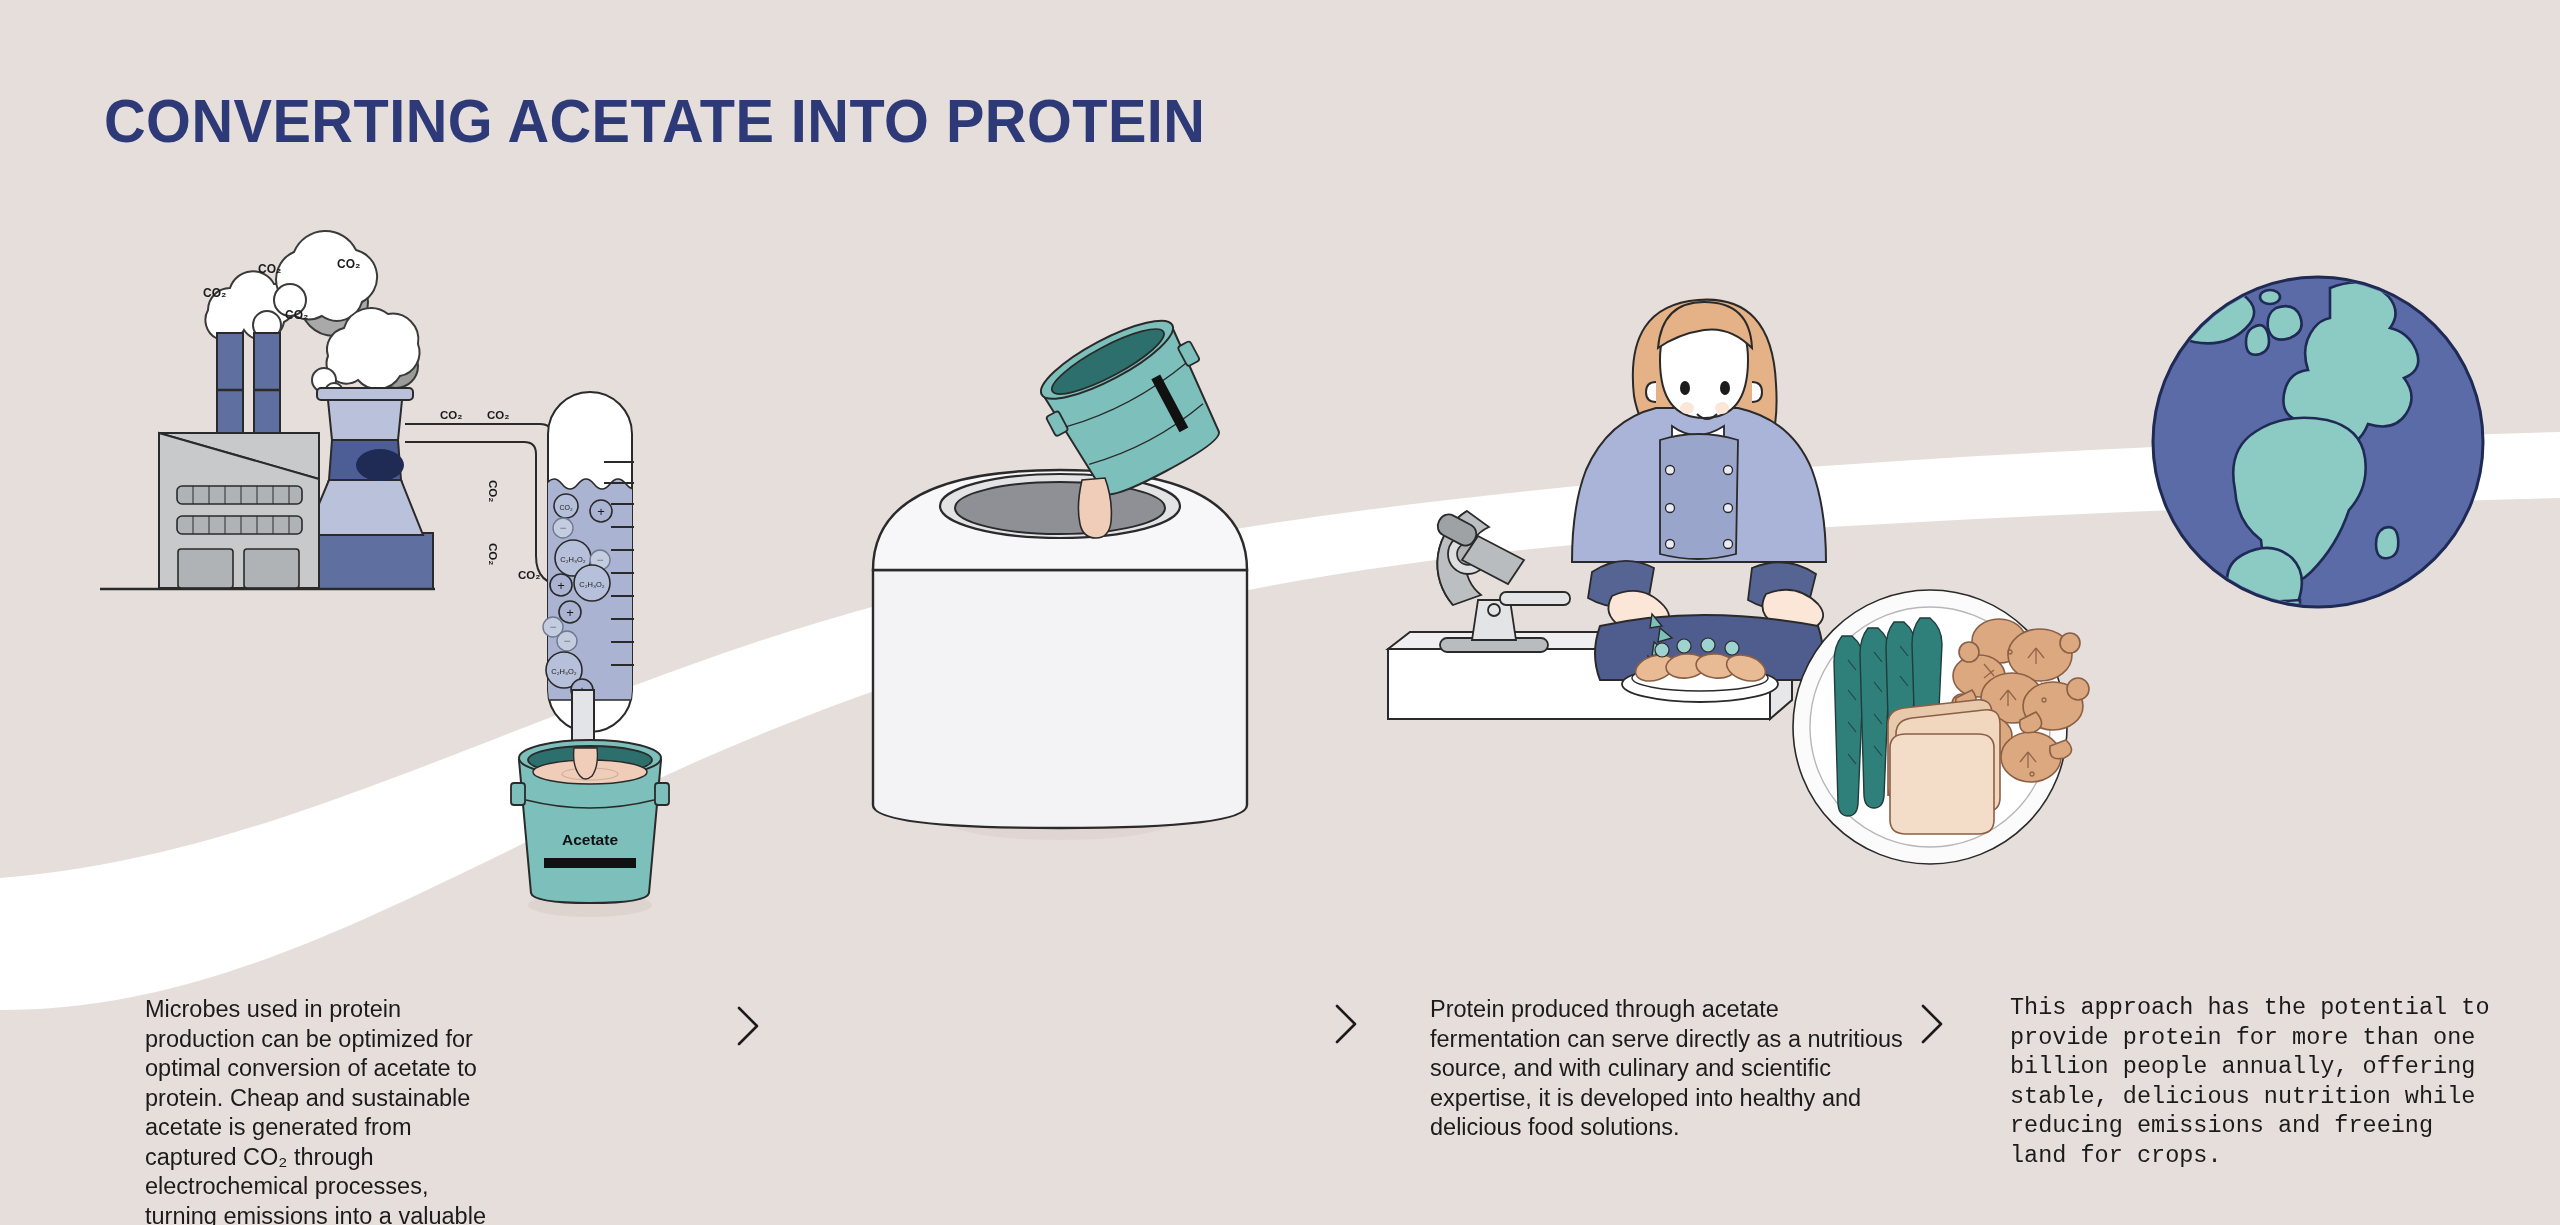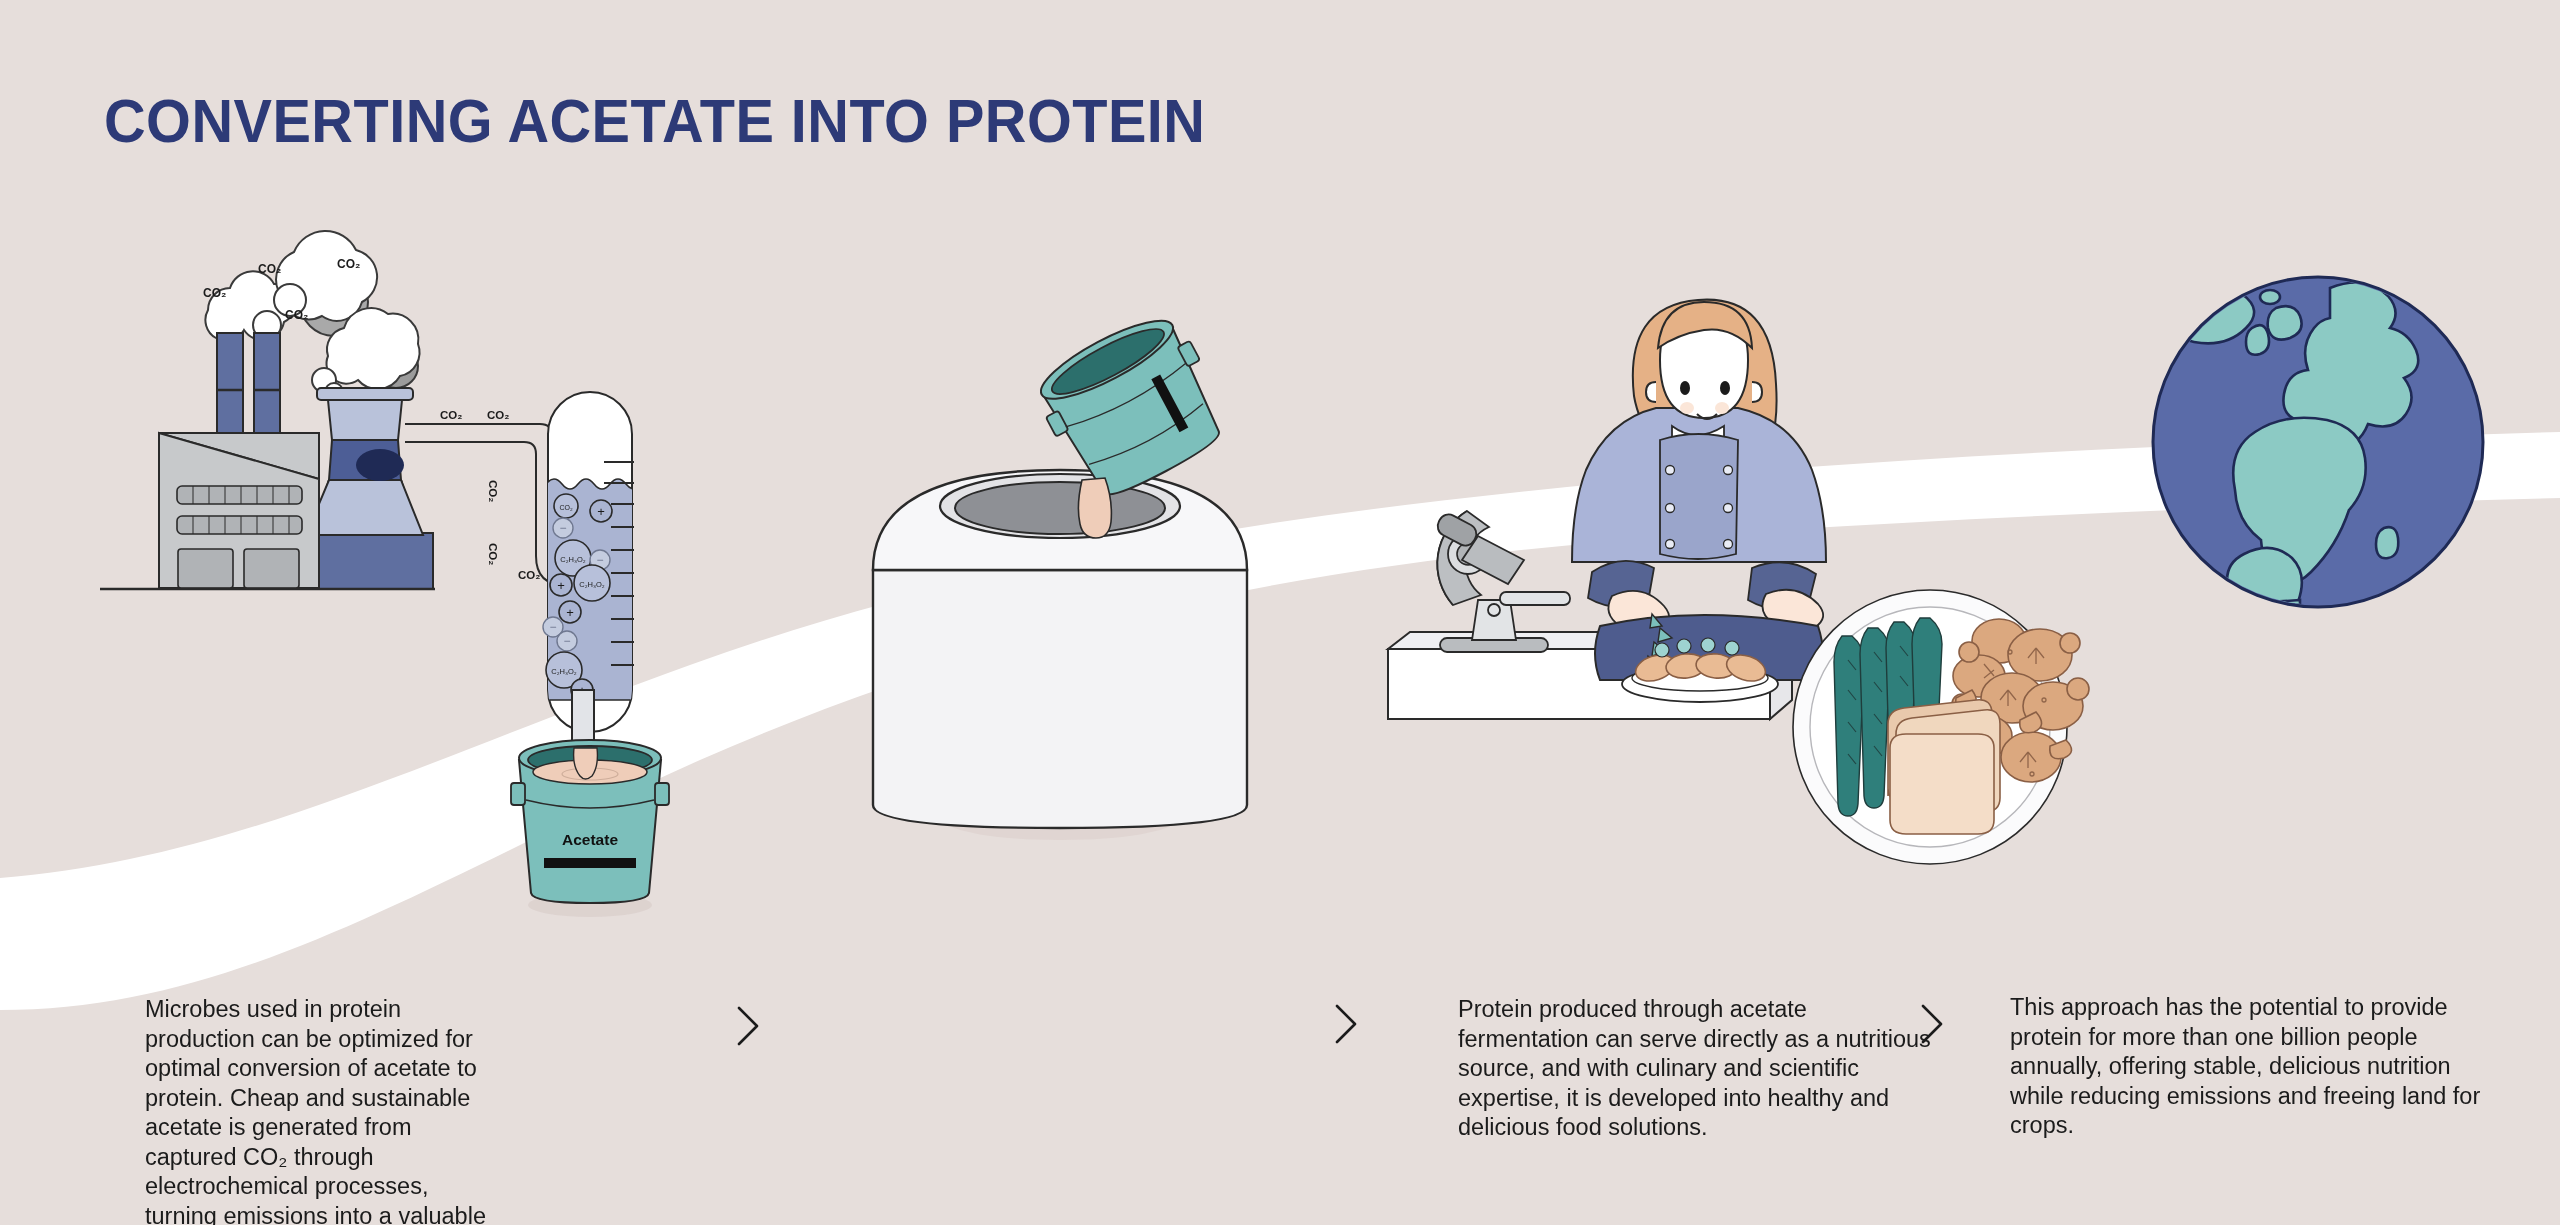--- a/index.html
+++ b/index.html
@@ -43,22 +43,22 @@
   }
   .caption {
     position: absolute;
     font-size: 23.5px;
     line-height: 29.5px;
     color: #1b1b1b;
     font-family: "Liberation Sans", sans-serif;
   }
   .cap0 { left: 145px; top: 5px;  width: 345px; }
   .cap1 { left: 855px; top: 3px;  width: 400px; }
-  .cap2 { left: 1430px; top: 5px; width: 480px; margin-left: 28px; }
-  .cap3 { left: 2010px; top: 3px; width: 480px; }
+  .cap2 { left: 1430px; top: 5px; width: 480px; }
+  .cap3 { left: 2010px; top: 3px; width: 480px; font-family: Liberation Mono, monospace; }
 </style>
 </head>
 <body>
 
 <svg id="infographic" viewBox="0 0 2560 1225" xmlns="http://www.w3.org/2000/svg">
 
   <rect x="0" y="0" width="2560" height="1225" fill="#e6dedb"></rect>
 
   <g>
     <path d="M0 1010 C 240 1010, 430 880, 700 760 C 1020 620, 1320 560, 1700 535

